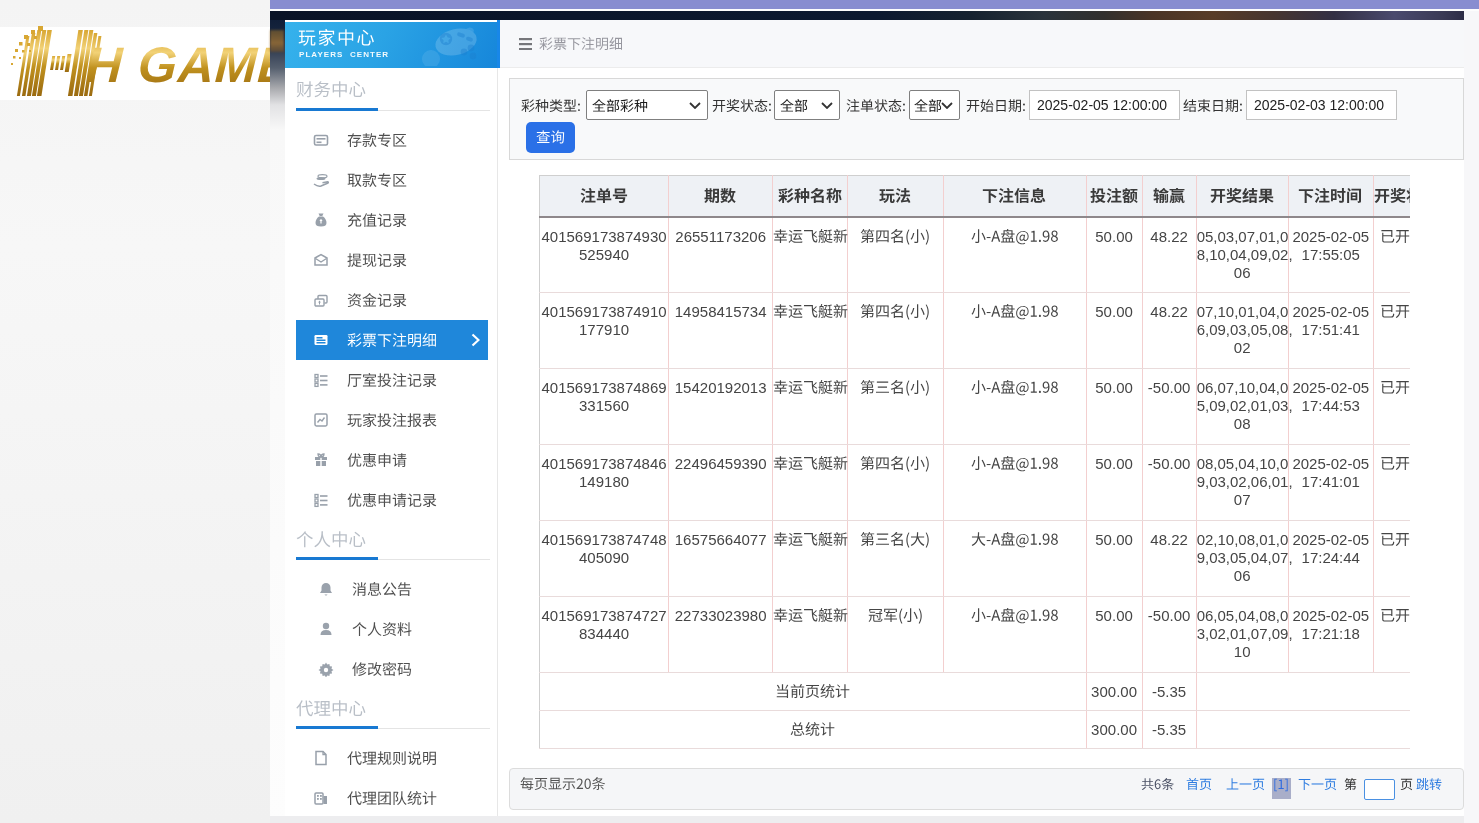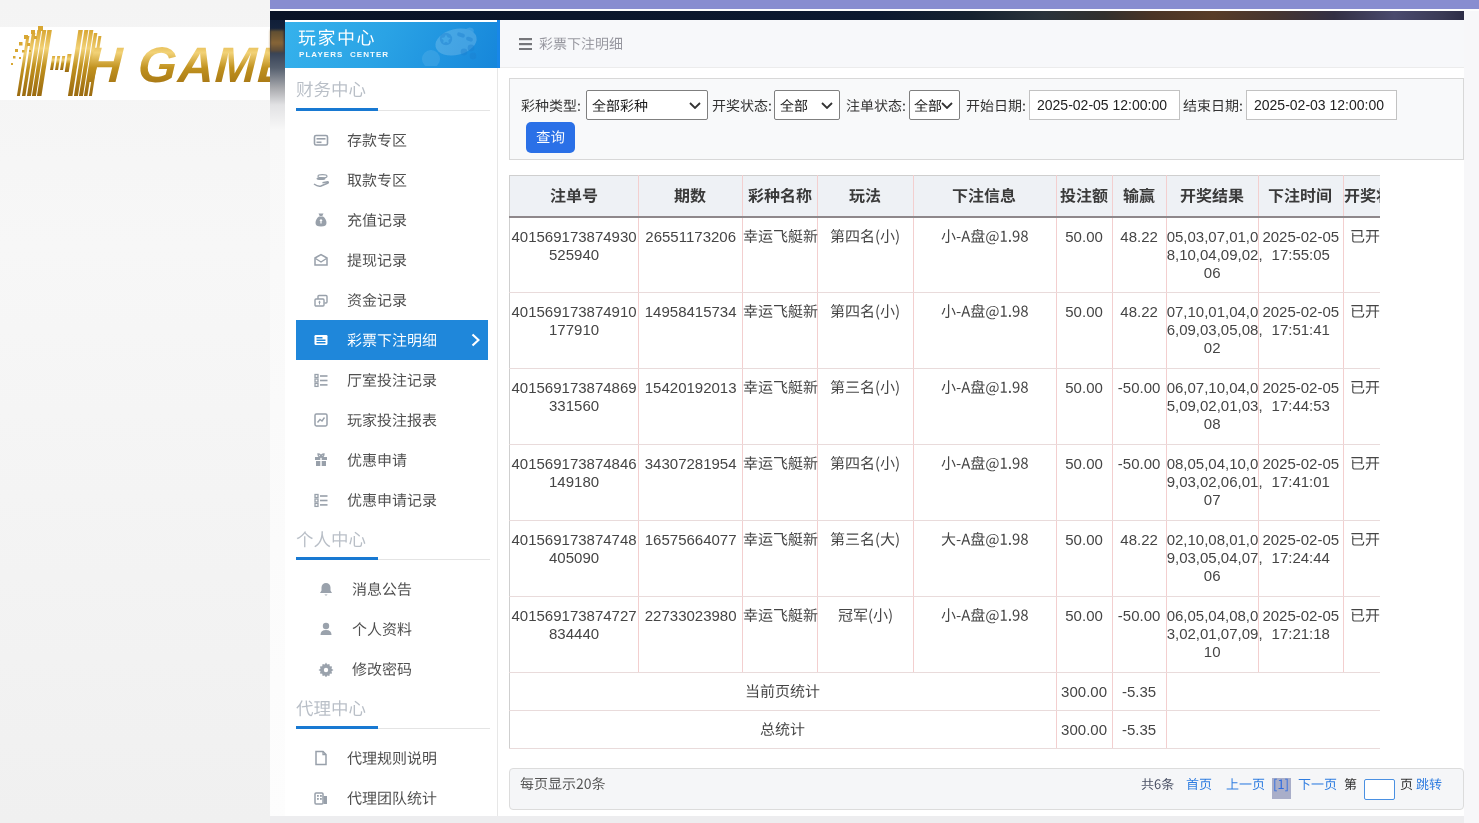--- a/index.html
+++ b/index.html
@@ -578,21 +578,21 @@
       <use href="#r3a" x="4000.0"></use>
     </g>
   </svg>
 <div class="abs" style="left:1246px;top:90px;width:151px;height:30px;background:#fff;border:1px solid #c2c2c2;font-size:14px;color:#222;line-height:28px;padding-left:7px;white-space:nowrap;overflow:hidden">2025-02-03 12:00:00</div>
 <div class="abs" style="left:526px;top:122px;width:49px;height:31px;background:#2a70e7;border-radius:5px;text-align:center;line-height:30px"><svg style="vertical-align:-3.5px" width="30.0" height="15.7" viewBox="0 0 30.0 15.7">
       <g transform="translate(0,12.32) scale(0.01450,-0.01450)" fill="#ffffff">
         <use href="#r67e5" x="0.0"></use>
         <use href="#r8be2" x="1000.0"></use>
       </g>
     </svg></div>
-<div class="abs" style="left:509px;top:175px;width:871px;overflow:hidden">
+<div class="abs" style="left:539px;top:175px;width:871px;overflow:hidden">
     <table style="border-collapse:collapse;table-layout:fixed;width:955px;border:1px solid #cfcfcf">
       <colgroup>
         <col style="width:129px">
         <col style="width:104px">
         <col style="width:75px">
         <col style="width:96px">
         <col style="width:142px">
         <col style="width:56px">
         <col style="width:54px">
         <col style="width:92px">
@@ -837,21 +837,21 @@
             </svg></td>
           <td><svg style="vertical-align:-3.4px" width="31.0" height="16.2" viewBox="0 0 31.0 16.2">
               <g transform="translate(0,12.75) scale(0.01500,-0.01500)" fill="#454545">
                 <use href="#r6709" x="0.0"></use>
                 <use href="#r6548" x="1000.0"></use>
               </g>
             </svg></td>
         </tr>
         <tr style="height:76px">
           <td>401569173874846<br>149180</td>
-          <td>34307281954</td>
+          <td>22496459390</td>
           <td><svg style="vertical-align:-3.4px" width="76.0" height="16.2" viewBox="0 0 76.0 16.2">
               <g transform="translate(0,12.75) scale(0.01500,-0.01500)" fill="#454545">
                 <use href="#r5e78" x="0.0"></use>
                 <use href="#r8fd0" x="1000.0"></use>
                 <use href="#r98de" x="2000.0"></use>
                 <use href="#r8247" x="3000.0"></use>
                 <use href="#r65b0" x="4000.0"></use>
               </g>
             </svg></td>
           <td><svg style="vertical-align:-3.4px" width="71.1" height="16.2" viewBox="0 0 71.1 16.2">

